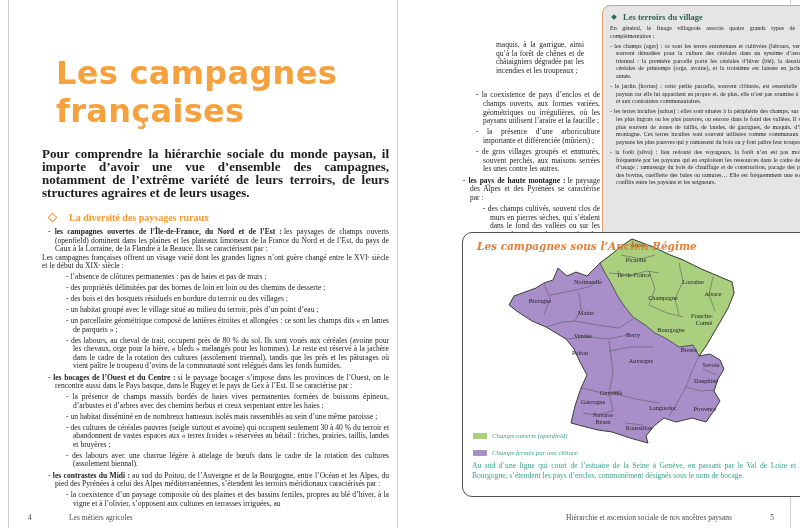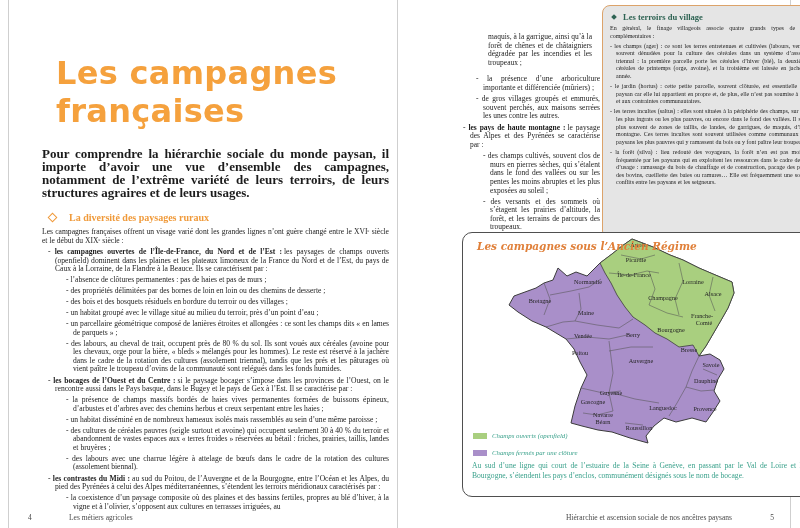--- a/index.html
+++ b/index.html
@@ -24,21 +24,21 @@
   .b1::before{content:"- ";}
   .b1 .term{font-weight:bold;margin-right:2px;}
   .sub{margin:2.5px 0 0 4px;padding-left:27px;text-indent:-7px;}
   .sub::before{content:"- ";}
   .footer{position:absolute;bottom:15px;left:0;right:0;font-size:7.5px;color:#4a4a4a;}
   .footer .pnum{position:absolute;left:19px;}
   .footer .ftxt{position:absolute;left:60px;}
 
   
   .col{position:absolute;left:65px;top:25px;width:137px;font-size:7.5px;line-height:8.6px;text-align:justify;}
-  .cont{padding-left:17px;margin:8px;}
+  .cont{padding-left:17px;margin:16px;}
   .csub{margin:2.5px 0 0 0;padding-left:20px;text-indent:-7px;}
   .csub::before{content:"- ";}
   .cb1{margin:3px 0 0 0;padding-left:7px;text-indent:-7px;}
   .cb1::before{content:"- ";}
   .cb1 .term{font-weight:bold;margin-right:2px;}
   .cb1sub{margin:2.5px 0 0 0;padding-left:27px;text-indent:-7px;}
   .cb1sub::before{content:"- ";}
 
   
   .sidebar{position:absolute;left:204px;top:5px;width:224px;height:234px;border:1.5px solid #dca36a;border-radius:8px;box-sizing:border-box;background:#e5e5e5;padding:6px 7px 4px 7px;box-shadow:1px 1px 0 #e8cfae;}
@@ -77,23 +77,23 @@
   <div class="page page-left">
     <div class="lp-content">
       <h1 class="title">Les campagnes françaises</h1>
       <p class="intro">Pour comprendre la hiérarchie sociale du monde paysan, il importe d’avoir une vue d’ensemble des campagnes, notamment de l’extrême variété de leurs terroirs, de leurs structures agraires et de leurs usages.</p>
 
       <div class="section-head">
         <span class="diamond"></span>
         <span>La diversité des paysages ruraux</span>
       </div>
 
+      <p class="bodytxt b1"><span class="term">les campagnes ouvertes de l’Île-de-France, du Nord et de l’Est :</span><span>les paysages de champs ouverts (openfield) dominent dans les plaines et les plateaux limoneux de la France du Nord et de l’Est, du pays de Caux à la Lorraine, de la Flandre à la Beauce. Ils se caractérisent par :</span></p>
+
       <p class="bodytxt lead">Les campagnes françaises offrent un visage varié dont les grandes lignes n’ont guère changé entre le XVIᵉ siècle et le début du XIXᵉ siècle :</p>
-
-      <p class="bodytxt b1"><span class="term">les campagnes ouvertes de l’Île-de-France, du Nord et de l’Est :</span><span>les paysages de champs ouverts (openfield) dominent dans les plaines et les plateaux limoneux de la France du Nord et de l’Est, du pays de Caux à la Lorraine, de la Flandre à la Beauce. Ils se caractérisent par :</span></p>
       <p class="bodytxt sub">l’absence de clôtures permanentes : pas de haies et pas de murs ;</p>
       <p class="bodytxt sub">des propriétés délimitées par des bornes de loin en loin ou des chemins de desserte ;</p>
       <p class="bodytxt sub">des bois et des bosquets résiduels en bordure du terroir ou des villages ;</p>
       <p class="bodytxt sub">un habitat groupé avec le village situé au milieu du terroir, près d’un point d’eau ;</p>
       <p class="bodytxt sub">un parcellaire géométrique composé de lanières étroites et allongées : ce sont les champs dits « en lames de parquets » ;</p>
       <p class="bodytxt sub">des labours, au cheval de trait, occupent près de 80 % du sol. Ils sont voués aux céréales (avoine pour les chevaux, orge pour la bière, « bleds » mélangés pour les hommes). Le reste est réservé à la jachère dans le cadre de la rotation des cultures (assolement triennal), tandis que les prés et les pâturages où vient paître le troupeau d’ovins de la communauté sont relégués dans les fonds humides.</p>
 
       <p class="bodytxt b1"><span class="term">les bocages de l’Ouest et du Centre :</span><span>si le paysage bocager s’impose dans les provinces de l’Ouest, on le rencontre aussi dans le Pays basque, dans le Bugey et le pays de Gex à l’Est. Il se caractérise par :</span></p>
       <p class="bodytxt sub">la présence de champs massifs bordés de haies vives permanentes formées de buissons épineux, d’arbustes et d’arbres avec des chemins herbus et creux serpentant entre les haies ;</p>
       <p class="bodytxt sub">un habitat disséminé en de nombreux hameaux isolés mais rassemblés au sein d’une même paroisse ;</p>
@@ -106,20 +106,21 @@
     <div class="footer">
       <span class="pnum">4</span>
       <span class="ftxt">Les métiers agricoles</span>
     </div>
   </div>
 
   <div class="page page-right">
 
     <div class="col">
       <p class="cont">maquis, à la garrigue, ainsi qu’à la forêt de chênes et de châtaigniers dégradée par les incendies et les troupeaux ;</p>
+      <p class="csub">la coexistence de pays d’enclos et de champs ouverts, aux formes variées, géométriques ou irrégulières, où les paysans utilisent l’araire et la faucille ;</p>
       <p class="csub">la présence d’une arboriculture importante et différenciée (mûriers) ;</p>
       <p class="csub">de gros villages groupés et emmurés, souvent perchés, aux maisons serrées les unes contre les autres.</p>
       <p class="cb1"><span class="term">les pays de haute montagne :</span><span>le paysage des Alpes et des Pyrénées se caractérise par :</span></p>
       <p class="cb1sub">des champs cultivés, souvent clos de murs en pierres sèches, qui s’étalent dans le fond des vallées ou sur les pentes les moins abruptes et les plus exposées au soleil ;</p>
       <p class="cb1sub">des versants et des sommets où s’étagent les prairies d’altitude, la forêt, et les terrains de parcours des troupeaux.</p>
     </div>
 
     <div class="sidebar">
       <div class="sb-title-row">
         <span class="sb-diamond"></span>

